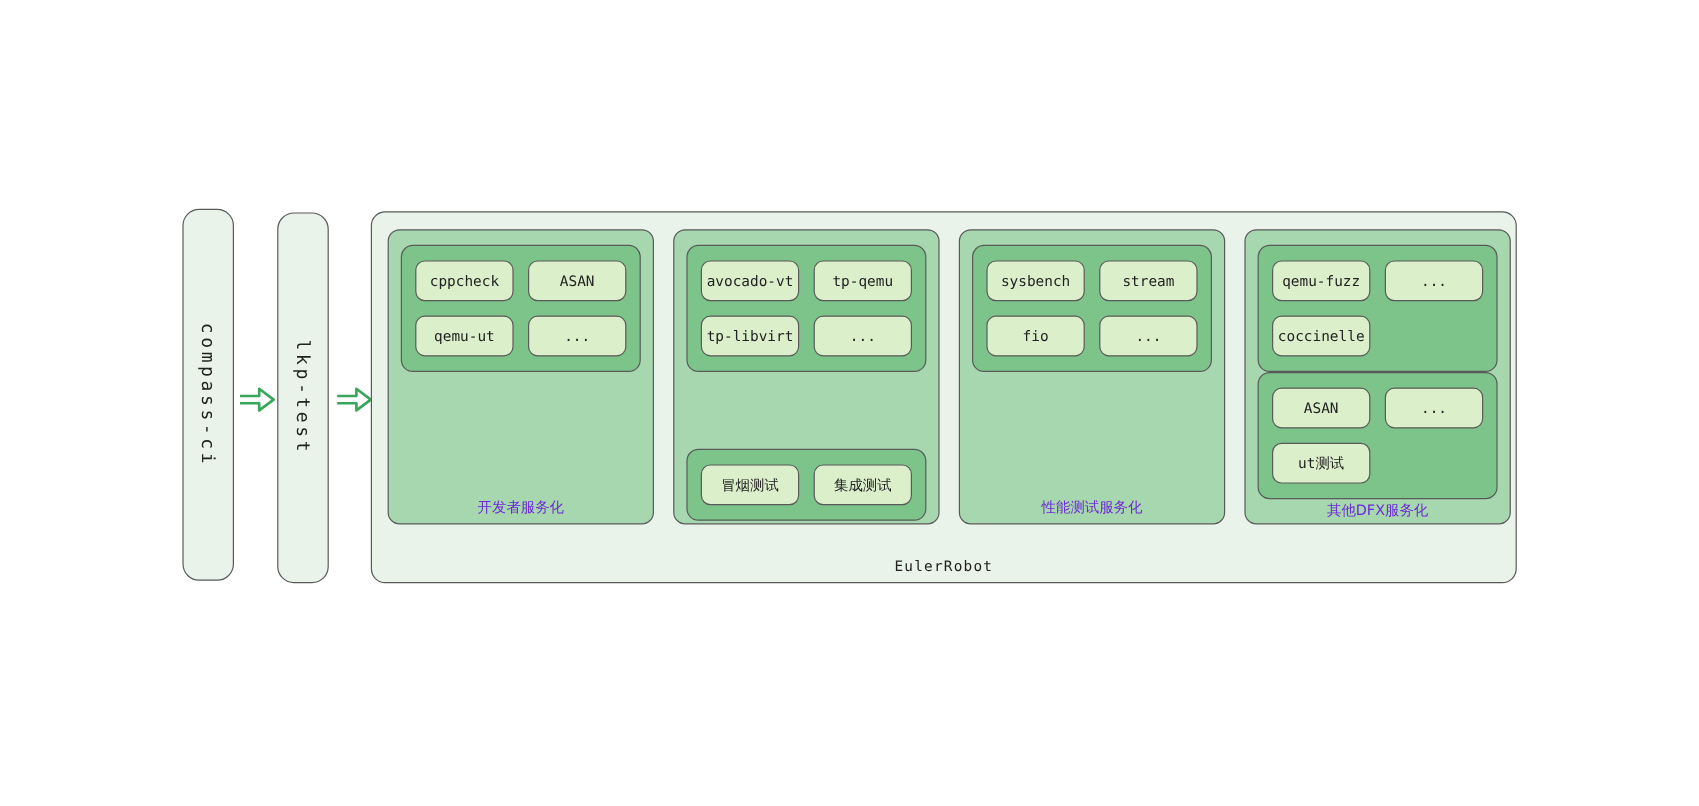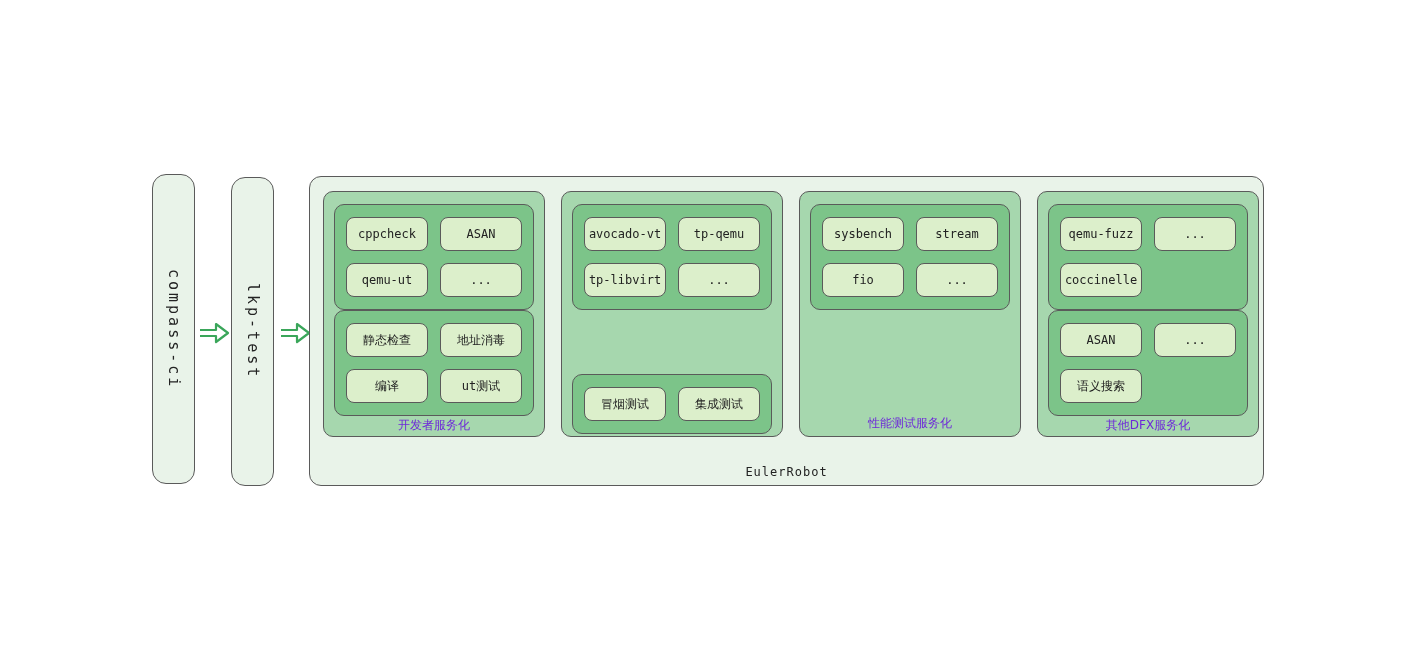--- a/index.html
+++ b/index.html
@@ -140,26 +140,20 @@
 <div class="container">
   <div class="groups" id="groups">
       <div class="group">
         <div class="group-inner">
           <div class="subbox tools">
             <div class="chip">cppcheck</div>
             <div class="chip">ASAN</div>
             <div class="chip">qemu-ut</div>
             <div class="chip">...</div>
           </div>
-          <div class="subbox services">
-            <div class="chip">静态检查</div>
-            <div class="chip">地址消毒</div>
-            <div class="chip">编译</div>
-            <div class="chip">ut测试</div>
-          </div>
         </div>
         <div class="group-label">开发者服务化</div>
       </div>
       <div class="group">
         <div class="group-inner">
           <div class="subbox tools">
             <div class="chip">avocado-vt</div>
             <div class="chip">tp-qemu</div>
             <div class="chip">tp-libvirt</div>
             <div class="chip">...</div>
@@ -184,20 +178,20 @@
       <div class="group">
         <div class="group-inner">
           <div class="subbox tools">
             <div class="chip">qemu-fuzz</div>
             <div class="chip">...</div>
             <div class="chip">coccinelle</div>
           </div>
           <div class="subbox services">
             <div class="chip">ASAN</div>
             <div class="chip">...</div>
-            <div class="chip">语义搜索</div>
+            <div class="chip">ut测试</div>
           </div>
         </div>
         <div class="group-label">其他DFX服务化</div>
       </div>
     </div>
   <div class="container-label">EulerRobot</div>
 </div>
 
 </body></html>

